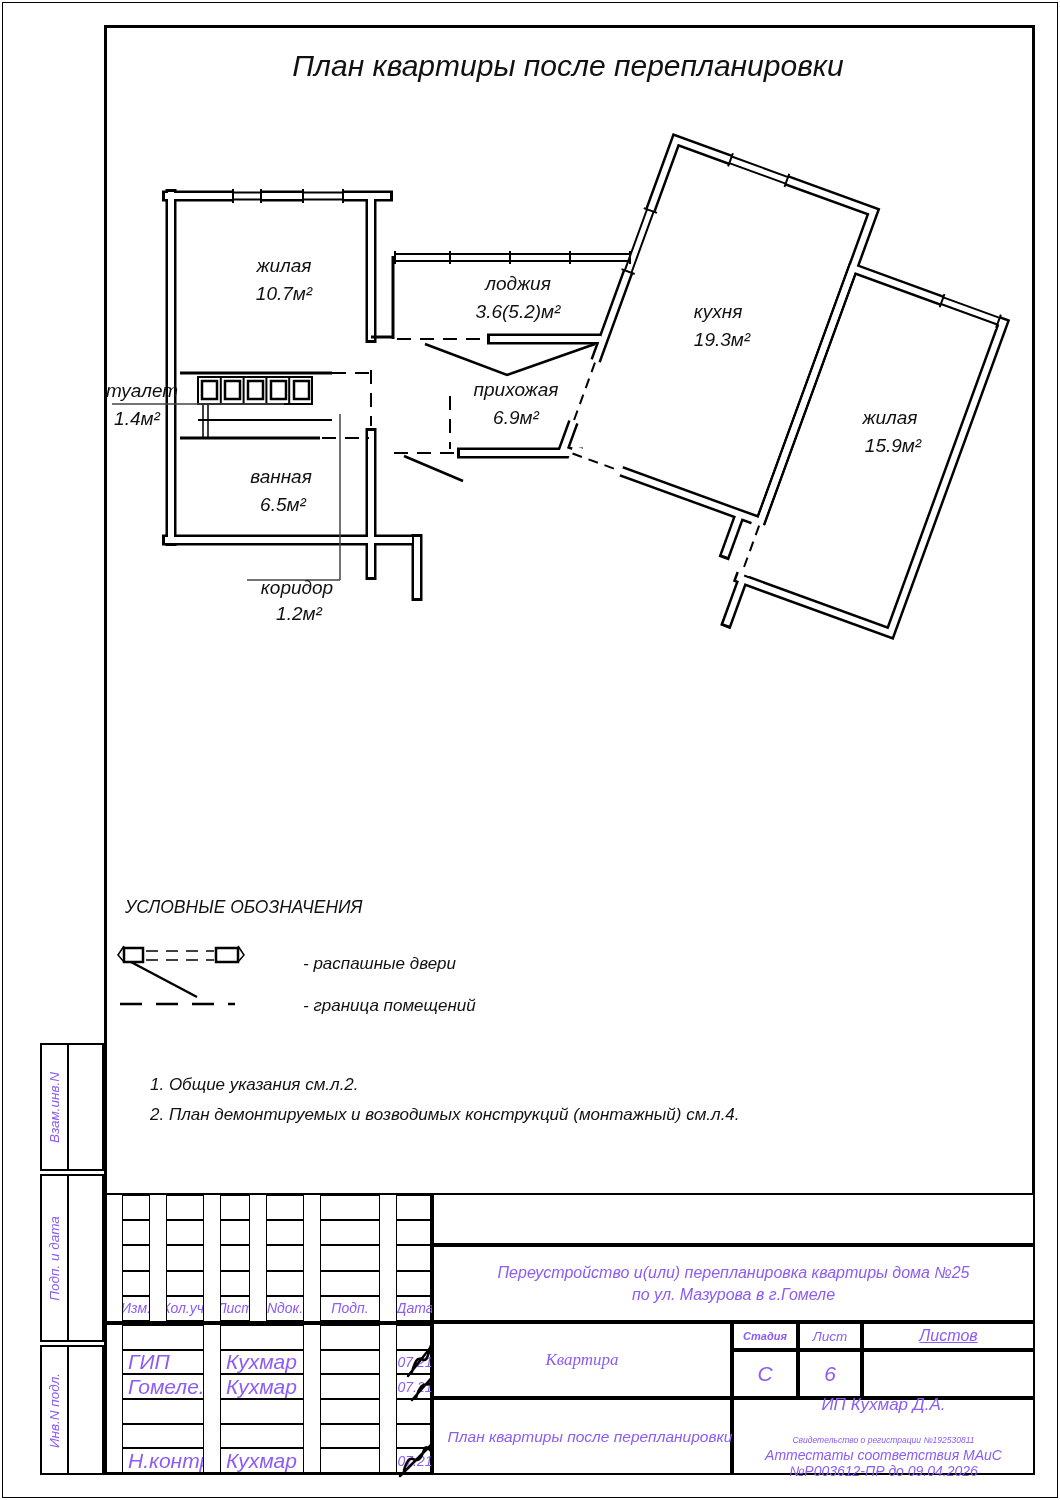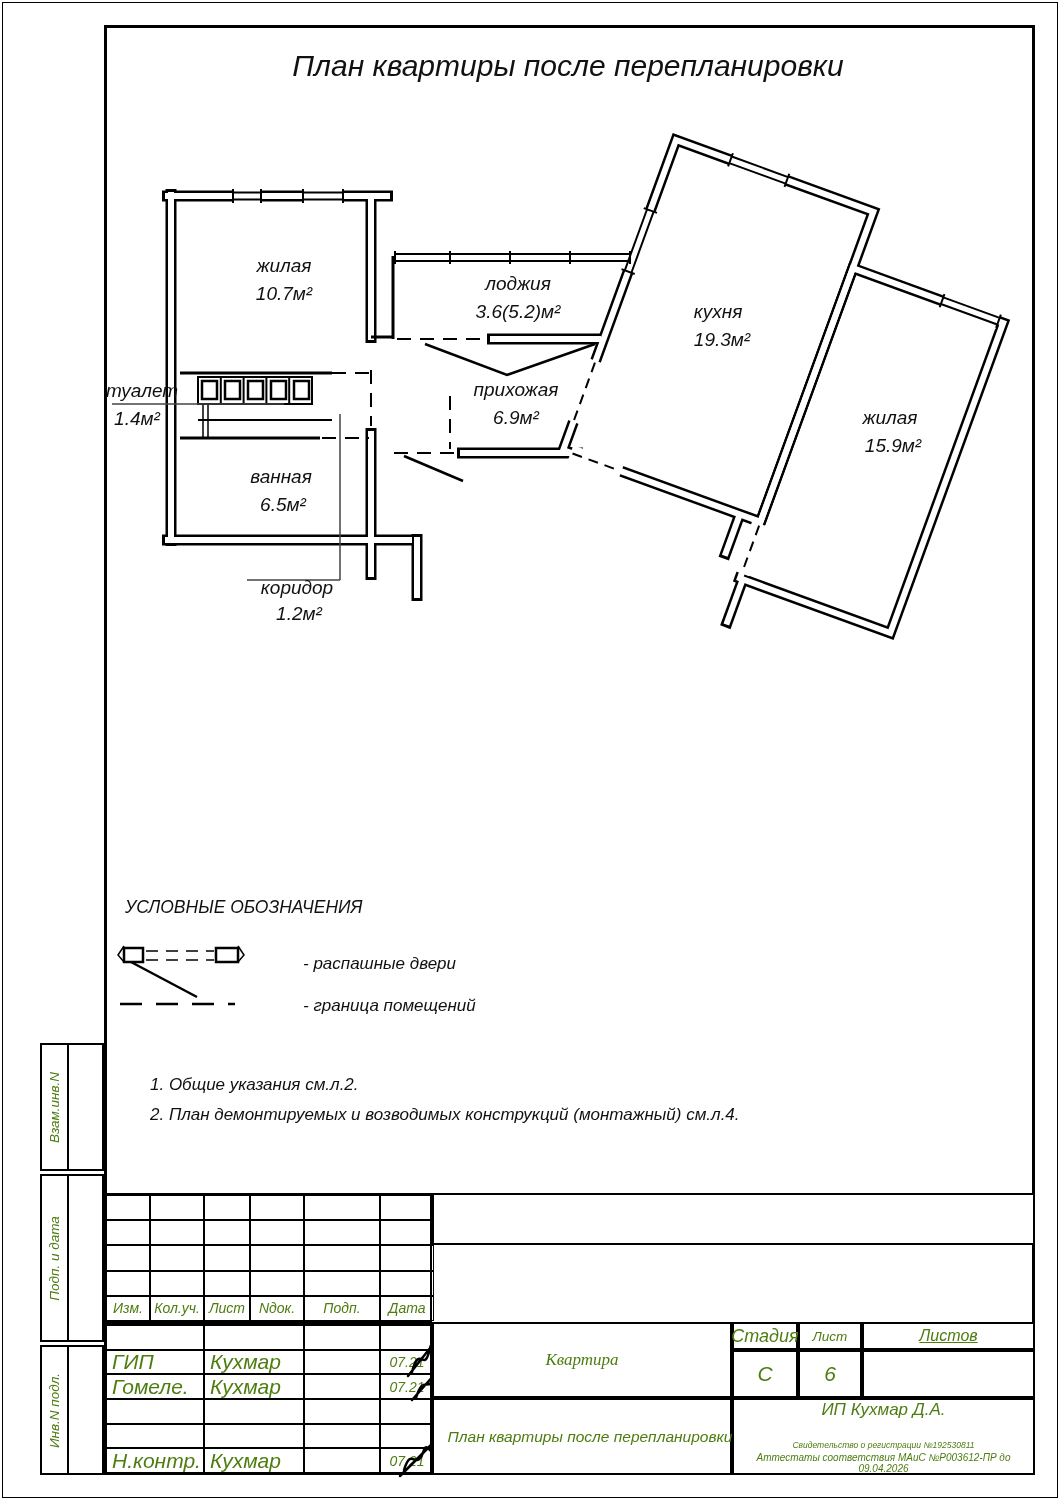--- a/index.html
+++ b/index.html
@@ -1,32 +1,32 @@
 <!DOCTYPE html>
 <html><head>
 <meta charset="utf-8">
 <style>
   html,body{margin:0;padding:0;background:#e8e8e8;}
   .sheet{position:relative;width:1060px;height:1500px;background:#fff;overflow:hidden;
-         font-family:"Liberation Sans",sans-serif;color:#4d7c0f;}
+         font-family:"Liberation Sans",sans-serif;color:#8b5cf6;}
   .outer-border{position:absolute;inset:2px;border:1.5px solid #000;pointer-events:none;}
   .main-frame{position:absolute;left:104px;top:25px;width:931px;height:1450px;
               border:3px solid #000;box-sizing:border-box;}
   svg.plan{position:absolute;left:0;top:0;width:1060px;height:1500px;}
   .t{font-family:"Liberation Sans",sans-serif;font-style:italic;fill:#111;}
   
   .box{position:absolute;border:2.5px solid #000;box-sizing:border-box;background:#fff;}
   .cellgridA{position:absolute;left:104px;top:1193px;width:328px;height:130px;display:grid;
              grid-template-columns:44px 54px 46px 54px 76px 54px;grid-template-rows:repeat(5,1fr);
              border:2.5px solid #000;box-sizing:border-box;}
   .cellgridB{position:absolute;left:104px;top:1323px;width:328px;height:152px;display:grid;
              grid-template-columns:98px 100px 76px 54px;grid-template-rows:repeat(6,1fr);
              border:2.5px solid #000;box-sizing:border-box;}
   .cell{border:1.5px solid #000;font-style:italic;font-size:14px;display:flex;
-        align-items:center;justify-content:center;overflow:hidden;background:transparent;}
+        align-items:center;justify-content:center;overflow:hidden;background:transparent;margin-left:16px;}
   .cell.lft{justify-content:flex-start;padding-left:5px;font-size:21px;}
   .stamp-txt{font-style:italic;display:flex;align-items:center;justify-content:center;
              text-align:center;width:100%;height:100%;flex-direction:column;}
   .side{display:flex;box-sizing:border-box;}
   .side .labcol{width:27px;border-right:2px solid #000;display:flex;align-items:center;
                 justify-content:center;box-sizing:border-box;}
   .vlab{transform:rotate(-90deg);white-space:nowrap;font-style:italic;font-size:13.5px;}
   .sig{position:absolute;pointer-events:none;}
 </style>
 </head>
@@ -253,27 +253,33 @@
 
   <svg class="sig" style="left:398px;top:1332px;" width="62" height="72" viewBox="0 0 62 72">
     <path d="M14,40 C22,10 26,44 32,16 C36,2 40,30 46,18 M10,44 L40,6 M18,66 C26,40 30,64 38,42 C42,32 46,52 54,38 M14,68 L44,34" stroke="#000" stroke-width="2.5" fill="none" stroke-linecap="round"></path>
   </svg>
   <svg class="sig" style="left:392px;top:1438px;" width="62" height="44" viewBox="0 0 62 44">
     <path d="M12,32 C20,6 24,36 32,12 C36,2 40,24 48,12 M8,38 L42,4" stroke="#000" stroke-width="2.5" fill="none" stroke-linecap="round"></path>
   </svg>
 
   <div class="box" style="left:432px;top:1193px;width:603px;height:52px;"></div>
 
+  <div class="box" style="left:432px;top:1245px;width:603px;height:77px;">
+    <div class="stamp-txt" style="font-size:16px;">
+      <div>Переустройство и(или) перепланировка квартиры дома №25</div>
+      <div style="margin-top:4px;">по ул. Мазурова в г.Гомеле</div>
+    </div>
+  </div>
 
   <div class="box" style="left:432px;top:1322px;width:300px;height:76px;font-family:Liberation Serif, serif;">
     <div class="stamp-txt" style="font-size:17px;">Квартира</div>
   </div>
 
   <div class="box" style="left:732px;top:1322px;width:66px;height:28px;">
-    <div class="stamp-txt" style="font-size:18px;">Стадия</div>
+    <div class="stamp-txt" style="font-size:11px;font-weight:bold;">Стадия</div>
   </div>
   <div class="box" style="left:798px;top:1322px;width:64px;height:28px;">
     <div class="stamp-txt" style="font-size:13.5px;">Лист</div>
   </div>
   <div class="box" style="left:862px;top:1322px;width:173px;height:28px;">
     <div class="stamp-txt" style="font-size:16px;text-decoration:underline;">Листов</div>
   </div>
   <div class="box" style="left:732px;top:1350px;width:66px;height:48px;">
     <div class="stamp-txt" style="font-size:21px;">С</div>
   </div>
@@ -283,16 +289,16 @@
   <div class="box" style="left:862px;top:1350px;width:173px;height:48px;"></div>
 
   <div class="box" style="left:432px;top:1398px;width:300px;height:77px;">
     <div class="stamp-txt" style="font-size:15.5px;padding:0 8px;">План квартиры после перепланировки</div>
   </div>
 
   <div class="box" style="left:732px;top:1398px;width:303px;height:77px;">
     <div class="stamp-txt">
       <div style="font-size:17px;">ИП Кухмар Д.А.</div>
       <div style="font-size:8.5px;margin-top:20px;">Свидетельство о регистрации №192530811</div>
-      <div style="font-size:10px;margin-top:2px;">Аттестаты соответствия МАиС №Р003612-ПР до 09.04.2026</div>
+      <div style="font-size:14px;margin-top:2px;">Аттестаты соответствия МАиС №Р003612-ПР до 09.04.2026</div>
     </div>
   </div>
 </div>
 
 </body></html>

